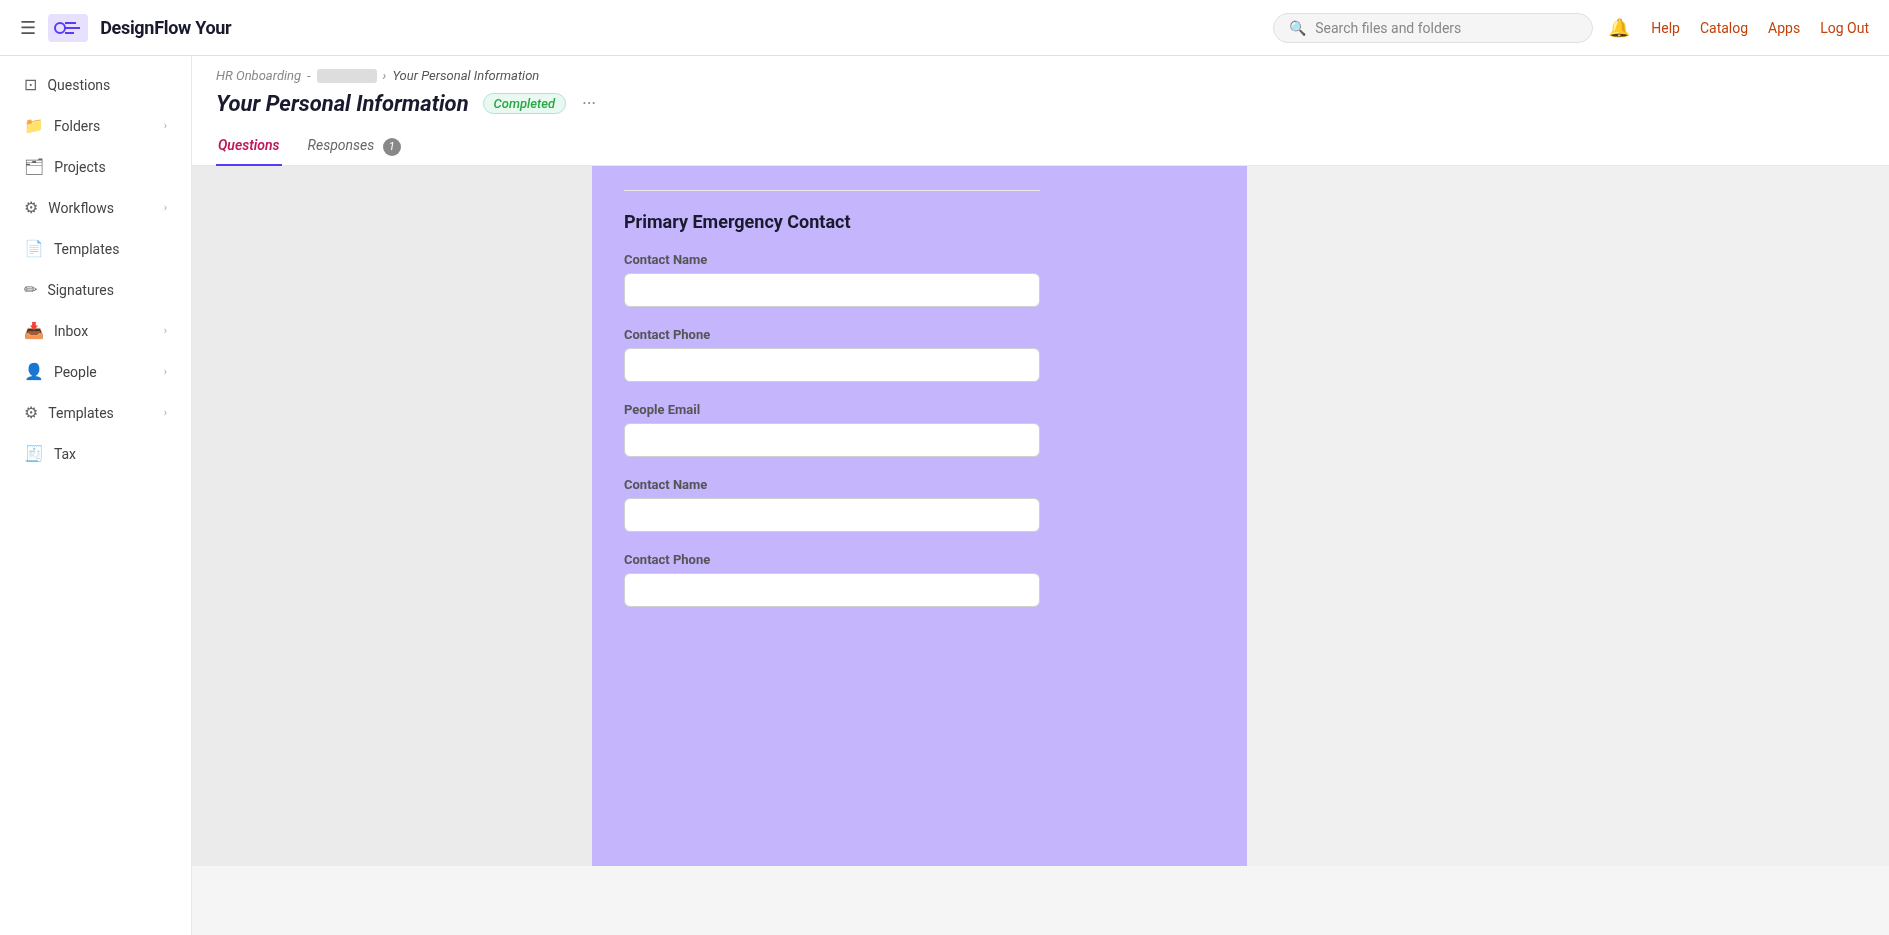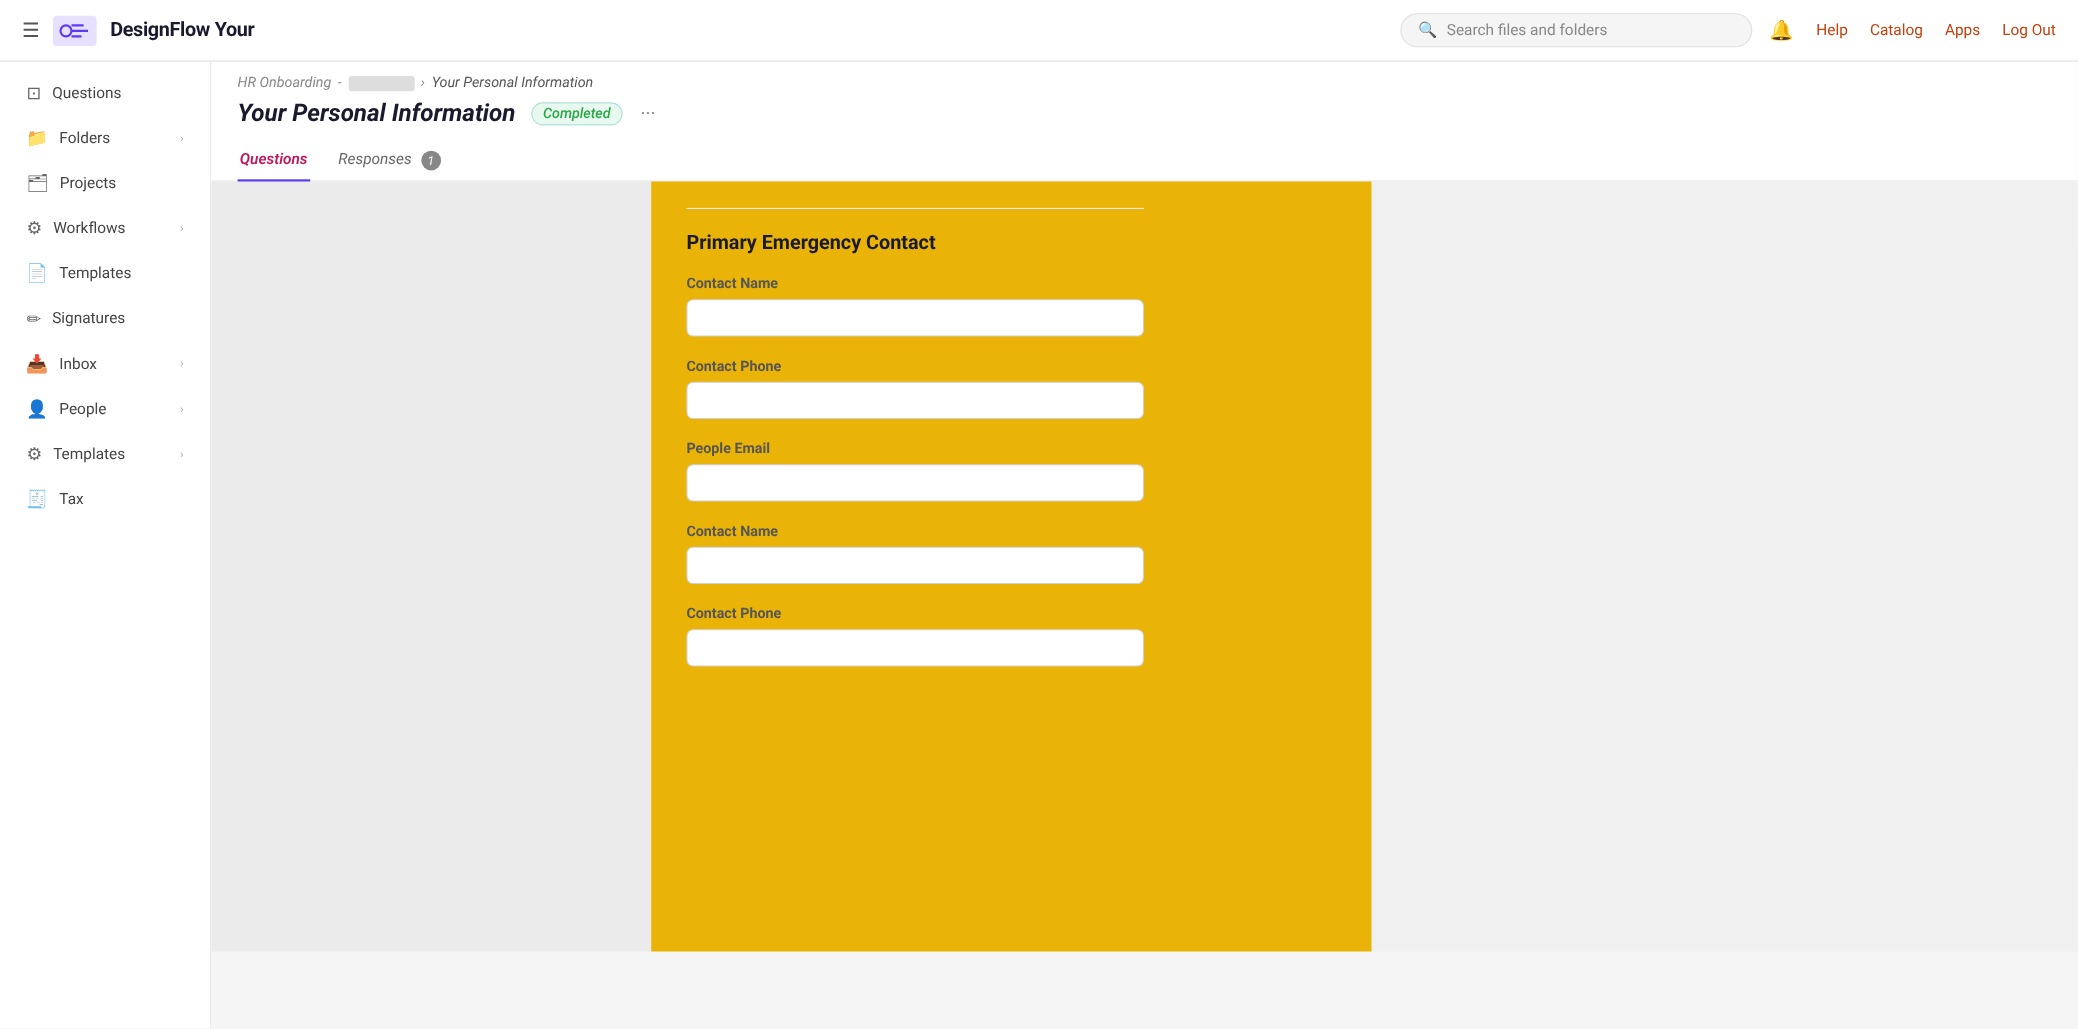--- a/index.html
+++ b/index.html
@@ -73,21 +73,21 @@
       background: #888; color: #fff; border-radius: 50%; width: 18px; height: 18px;
       font-size: 11px; margin-left: 5px;
     }
 
     
     .content-area { display: flex; flex: 1; }
     .left-panel {
       width: 400px; flex-shrink: 0; background: #ebebeb;
       min-height: 700px;
     }
-    .right-panel { flex: 1; background: #eab308; padding: 0 12px 40px 0; }
+    .right-panel { flex: 1; background: #c4b5fd; padding: 0 12px 40px 0; }
     .right-panel-inner { max-width: 480px; padding: 24px 32px; }
 
     .section-divider { border: none; border-top: 1px solid #e8e8e8; margin: 0 0 20px 0; }
 
     .section-title { font-size: 18px; font-weight: 700; color: #1a1a2e; margin-bottom: 20px; }
 
     .form-group { margin-bottom: 20px; }
     .form-label { font-size: 13px; color: #555; margin-bottom: 6px; display: block; font-weight: bold; }
     .form-input {
       width: 100%; border: 1px solid #d0d0d0; border-radius: 6px;

